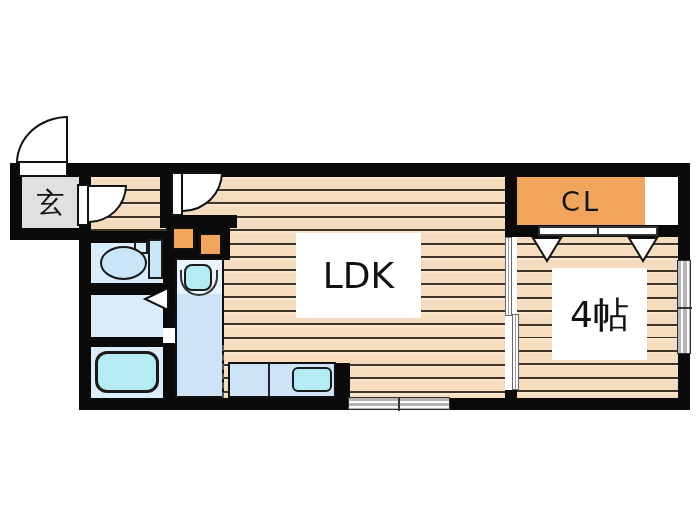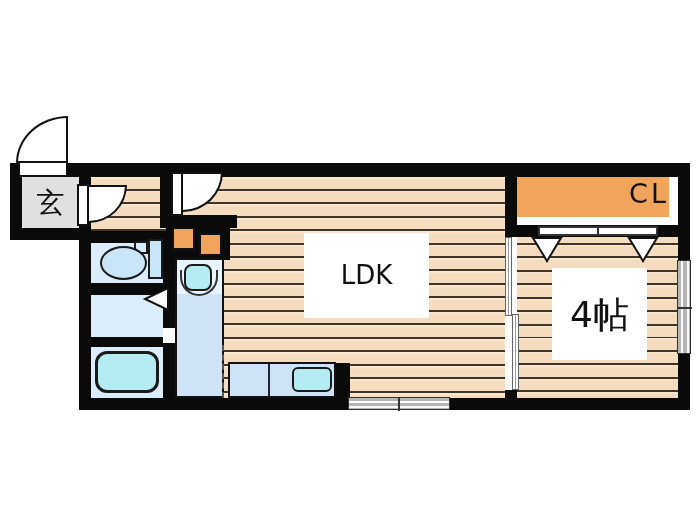--- a/index.html
+++ b/index.html
@@ -25,22 +25,22 @@
          background:linear-gradient(180deg,#b5b5b5 0 3px,#fafafa 3px 5px,#b5b5b5 5px 8px,#fafafa 8px 10px,#b5b5b5 10px 13px);}
 </style>
 </head>
 <body>
 
 <div id="canvas">
 
   <div class="abs wood" style="left:91px;top:177px;width:414px;height:221px;"></div>
   <div class="abs wood" style="left:517px;top:237px;width:161px;height:161px;background-position:0 -60px;"></div>
   <div class="abs" style="left:22px;top:177px;width:57px;height:51px;background:var(--genkan_gray);"></div>
-  <div class="abs" style="left:517px;top:169px;width:152px;height:48px;background:var(--closet_orange);
-              display:flex;align-items:center;justify-content:flex-end;">
+  <div class="abs" style="left:517px;top:177px;width:128px;height:48px;background:var(--closet_orange);
+              display:flex;align-items:center;justify-content:center;">
     <span style="font-size:27px;letter-spacing:3px;color:#111;">CL</span>
   </div>
 
   <div class="abs wet" style="left:91px;top:243px;width:72px;height:40px;"></div>
   <div class="abs wet" style="left:91px;top:295px;width:72px;height:42px;"></div>
   <div class="abs wet" style="left:91px;top:347px;width:72px;height:51px;"></div>
 
   <div class="abs wall" style="left:68px;top:163px;width:622px;height:14px;"></div>
   <div class="abs wall" style="left:79px;top:163px;width:12px;height:247px;"></div>
   <div class="abs wall" style="left:678px;top:163px;width:12px;height:247px;"></div>
@@ -106,20 +106,20 @@
 
   <svg class="abs" style="left:0;top:0;width:700px;height:525px;pointer-events:none;" viewBox="0 0 700 525">
     <polygon points="533,238 561,238 547,261" fill="#ffffff" stroke="#111" stroke-width="2"></polygon>
     <polygon points="629,238 657,238 643,261" fill="#ffffff" stroke="#111" stroke-width="2"></polygon>
     <polygon points="168,288 168,310 145,299" fill="#ffffff" stroke="#111" stroke-width="2"></polygon>
   </svg>
 
   <div class="abs" style="left:22px;top:177px;width:57px;height:51px;display:flex;align-items:center;justify-content:center;">
     <span style="font-size:28px;color:#111;">玄</span>
   </div>
-  <div class="abs label-box" style="left:304px;top:233px;width:125px;height:85px;font-size:26px;line-height:41px;">
+  <div class="abs label-box" style="left:296px;top:233px;width:125px;height:85px;font-size:36px;line-height:41px;">
     <div>LDK</div>
   </div>
   <div class="abs label-box" style="left:552px;top:268px;width:95px;height:92px;font-size:36px;line-height:43px;">
     <div>4帖</div>
   </div>
 
 </div>
 
 </body></html>

